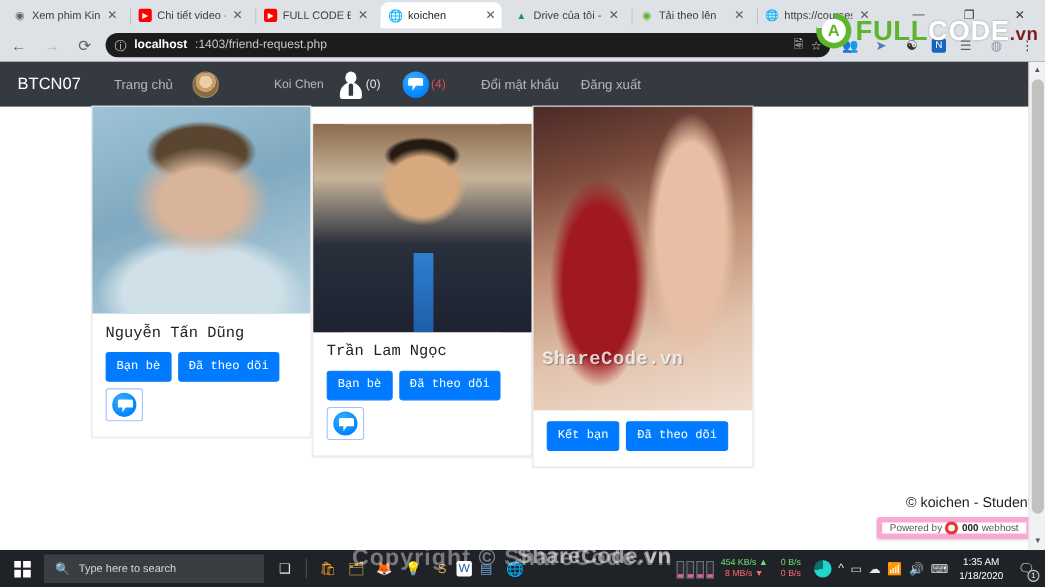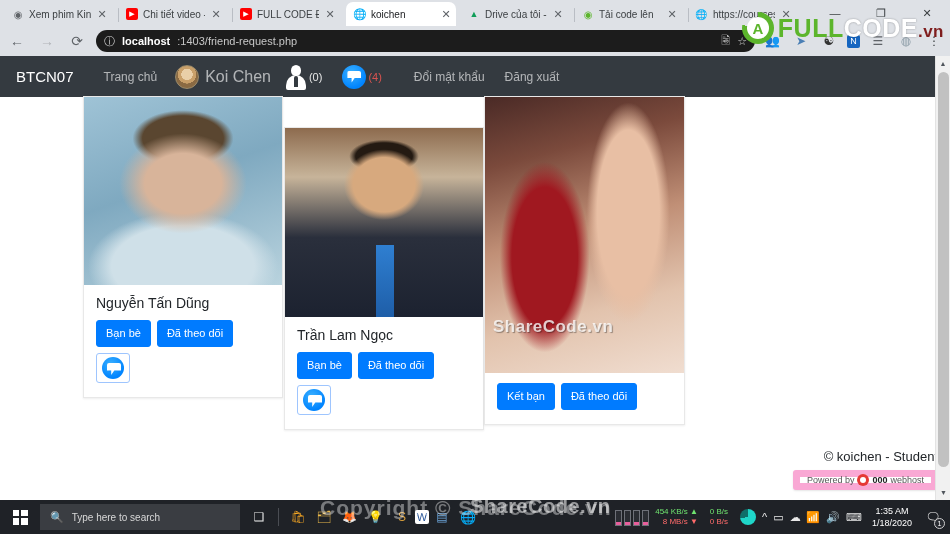--- a/index.html
+++ b/index.html
@@ -49,21 +49,21 @@
   .navbar {
     height:41px; background:#343a40; display:flex; align-items:center;
     padding: 0 10px; gap: 0px; color:#fff;
   }
   .brand { font-size:15px; color:#fff; padding: 0 6px; margin-right:14px; }
   .nlink { font-size:12px; color:rgba(255,255,255,.62); padding: 0 10px; white-space:nowrap; }
   .nuser { display:flex; align-items:center; gap:6px; padding: 0 8px; }
   .nuser .ava { width:24px; height:24px; border-radius:50%; background:
       radial-gradient(circle at 50% 38%, #e9cfa8 0 32%, #c9a06a 33% 52%, #8a6a43 53% 100%);
       border:1px solid #9a8a6a; }
-  .nuser .uname { font-size:16px; color:rgba(255,255,255,.62); }
+  .nuser .uname { font-size:11px; color:rgba(255,255,255,.62);margin-left:44px; }
   .nicon { display:flex; align-items:center; gap:2px; padding: 0 6px; position:relative; }
   .silh { width:22px; height:26px; position:relative; }
   .silh:before { content:""; position:absolute; left:6px; top:1px; width:10px; height:11px; background:#fff; border-radius:50% 50% 45% 45%; }
   .silh:after  { content:""; position:absolute; left:1px; top:11px; width:20px; height:15px; background:#fff; border-radius:50% 50% 2px 2px / 70% 70% 2px 2px; }
   .silh i { position:absolute; left:9px; top:12px; width:4px; height:11px; background:#343a40; border-radius:2px 2px 0 0; z-index:2; }
   .badge0 { font-size:11px; color:#e6e6e6; }
   .badge4 { font-size:11px; color:#d9534f; }
   .msgr { width:24px; height:24px; border-radius:50%; background: radial-gradient(circle at 40% 32%, #3ab0ff 0%, #0084ff 70%); position:relative; }
   .msgr:after {
      content:""; position:absolute; left:5px; top:6px; width:14px; height:12px;
@@ -71,21 +71,21 @@
      clip-path: polygon(0% 0%, 100% 0%, 100% 62%, 52% 62%, 30% 100%, 30% 62%, 0% 62%);
      border-radius:2px;
   }
   .msgr i {
      position:absolute; left:6px; top:9px; width:12px; height:7px; background:#0084ff;
      clip-path: polygon(0% 55%, 32% 18%, 52% 48%, 82% 16%, 100% 26%, 66% 72%, 44% 42%, 14% 78%);
   }
 
   .content { position:relative; height:403px; background:#fff; }
 
-  .cards { position:absolute; left:0; top:0; width:936px; height:406px; }
+  .cards { position:absolute; left:0; top:0; width:936px; height:406px;font-family:Liberation Mono, monospace; }
   .card {
     position:absolute; background:#fff; border:1px solid rgba(0,0,0,.09);
     box-shadow: 0 1px 2px rgba(0,0,0,.07);
   }
   .card .photo { width:100%; display:block; overflow:hidden; position:relative; }
   .card .body { padding: 10px 12px 14px 12px; }
   .card .cname { font-size:14px; color:#212529; margin-bottom:9px; }
   .btnrow { display:flex; gap:6px; }
   .btn {
     background:#007bff; color:#fff; font-size:11px; line-height:1;
@@ -117,21 +117,21 @@
 
   .wm-card {
     position:absolute; left:4%; bottom:13%; font-size:17px; font-weight:bold;
     color:rgba(255,255,255,.78); letter-spacing:.5px;
     text-shadow: 1px 1px 1px rgba(0,0,0,.35);
   }
 
   .footer { position:absolute; right:12px; bottom:36px; font-size:13px; color:#212529; }
   .poweredby {
     position:absolute; right:12px; bottom:10px; height:20px;
-    background:#fff; border:7px solid #f9a8d4; border-radius:3px;
+    background:#fff; border:5px solid #f9a8d4; border-radius:3px;
     display:flex; align-items:center; gap:3px; padding: 0 7px; font-size:9px; color:#555;
     box-shadow: 0 1px 2px rgba(0,0,0,.1);
   }
   .poweredby .whlogo { width:12px; height:12px; border-radius:50%; background:#e53935; position:relative; }
   .poweredby .whlogo:after { content:""; position:absolute; left:3px; top:3px; width:6px; height:6px; background:#fff; border-radius:50%; }
   .poweredby b { color:#222; }
 
   
   .vscroll { position:absolute; right:0; top:0; width:15px; height:444px; background:#f1f1f1; border-left:1px solid #e3e3e3; }
   .vscroll .arrow { height:15px; display:flex; align-items:center; justify-content:center; font-size:7px; color:#50555c; }
@@ -160,21 +160,21 @@
   .searchbox {
     width:200px; height:26px; background:#3a3d42; display:flex; align-items:center; gap:8px;
     padding: 0 10px; color:#d8d8d8; font-size:10px;
   }
   .tbicon { width:26px; height:34px; display:flex; align-items:center; justify-content:center; }
   .tbsep { width:1px; height:18px; background:#4a4d53; margin: 0 6px; }
   .tray { margin-left:auto; display:flex; align-items:center; gap:6px; padding-right:6px; }
   .netgraph { display:flex; align-items:flex-end; gap:2px; height:18px; }
   .netgraph i { width:7px; height:16px; background:#2a2d33; border:1px solid #6e7179; position:relative; }
   .netgraph i:after { content:""; position:absolute; left:0; bottom:0; width:100%; height:3px; background:#e85f9c; }
-  .netnums { font-size:8px; line-height:10px; text-align:right; }
+  .netnums { font-size:8px; line-height:10px; text-align:center; }
   .netnums .up { color:#6fe36f; }
   .netnums .dn { color:#ff6b6b; }
   .pie { width:16px; height:16px; border-radius:50%; background: conic-gradient(#1fd6c9 0 72%, #0f6f6a 72% 100%); }
   .trayicon { font-size:11px; color:#e8e8e8; display:flex; align-items:center; justify-content:center; }
   .clock { font-size:9px; color:#fff; line-height:12px; text-align:center; padding: 0 4px; }
   .notif { position:relative; width:22px; height:22px; display:flex; align-items:center; justify-content:center; }
   .notif .cnt {
      position:absolute; right:-1px; bottom:-1px; width:11px; height:11px; border-radius:50%;
      background:#2a2d33; border:1px solid #cfcfcf; color:#fff; font-size:7px;
      display:flex; align-items:center; justify-content:center;
@@ -220,21 +220,21 @@
         <span class="t-close">✕</span>
       </div>
       <div class="tab" style="left:460px;width:108px;">
         <span class="favicon" style="font-size:9px;color:#0f9d58;">▲</span>
         <span class="t-title">Drive của tôi - Goo</span>
         <span class="t-close">✕</span>
       </div>
       <div class="tab" style="left:574px;width:108px;">
         <span class="sep"></span>
         <span class="favicon" style="color:#5cb52c;font-size:10px;">◉</span>
-        <span class="t-title">Tải code lên</span>
+        <span class="t-title">Tải theo lên</span>
         <span class="t-close">✕</span>
       </div>
       <div class="tab" style="left:688px;width:108px;">
         <span class="sep"></span>
         <span class="favicon" style="color:#5f6368;font-size:10px;">🌐</span>
         <span class="t-title">https://courses.fit.l</span>
         <span class="t-close">✕</span>
       </div>
 
       <div class="winbtns">
@@ -302,21 +302,21 @@
                 <div class="btn">Đã theo dõi</div>
               </div>
               <div class="btn-msg">
                 <span class="msgr">
                     <i></i>
                   </span>
               </div>
             </div>
           </div>
 
-          <div class="card" style="left:284px; top:30px; width:200px;">
+          <div class="card" style="left:284px; top:15px; width:200px;">
             <div class="photo ph2" style="height:189px;"></div>
             <div class="body">
               <div class="cname">Trần Lam Ngọc</div>
               <div class="btnrow">
                 <div class="btn">Bạn bè</div>
                 <div class="btn">Đã theo dõi</div>
               </div>
               <div class="btn-msg">
                 <span class="msgr">
                     <i></i>

